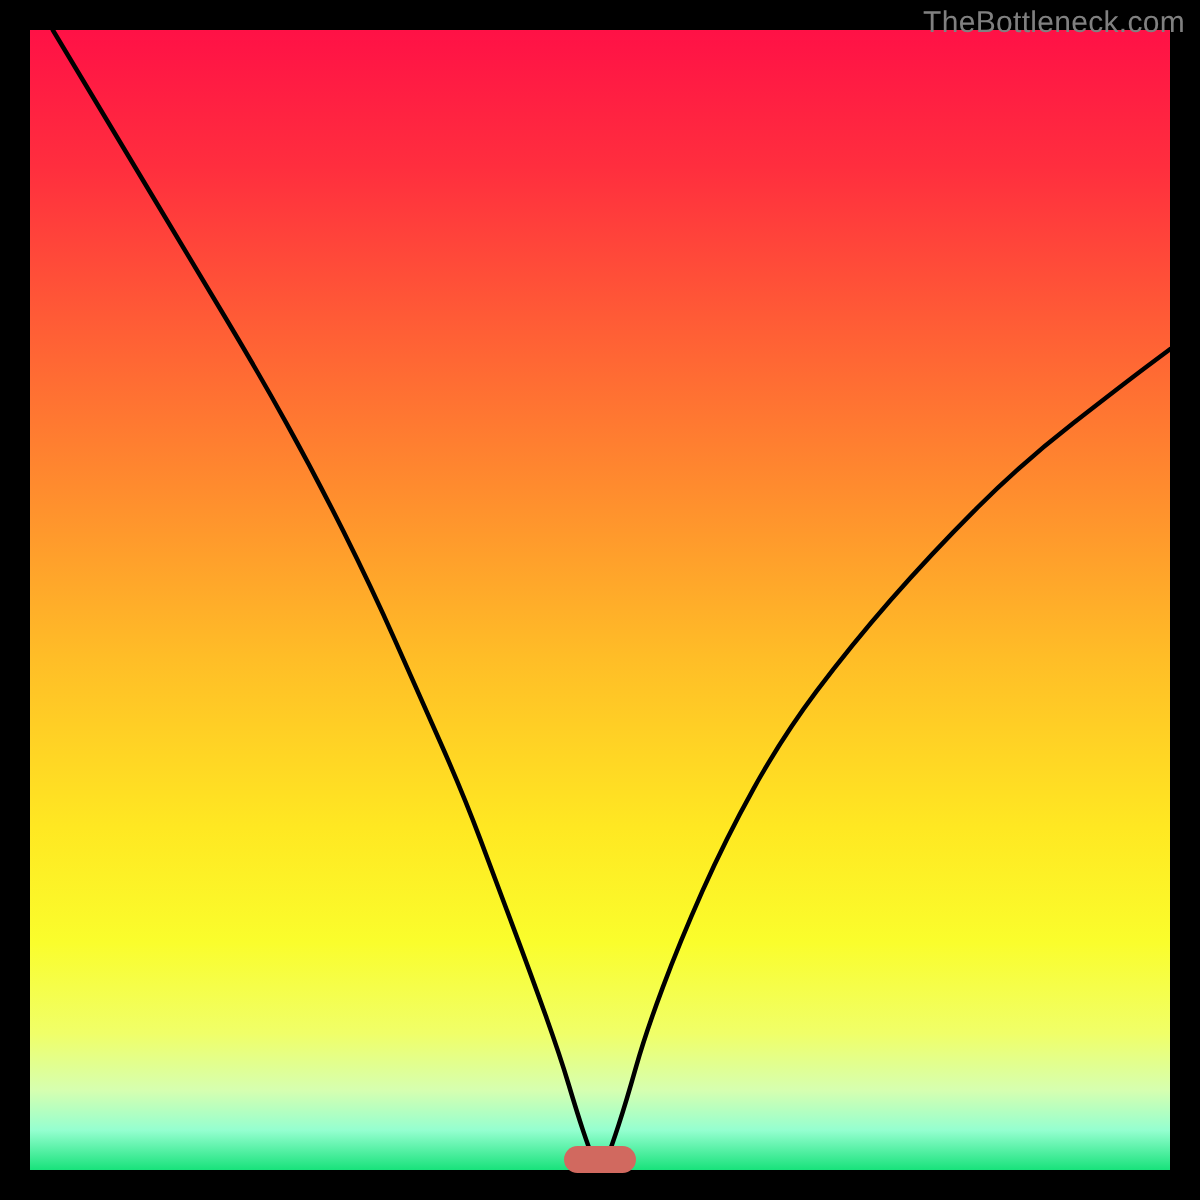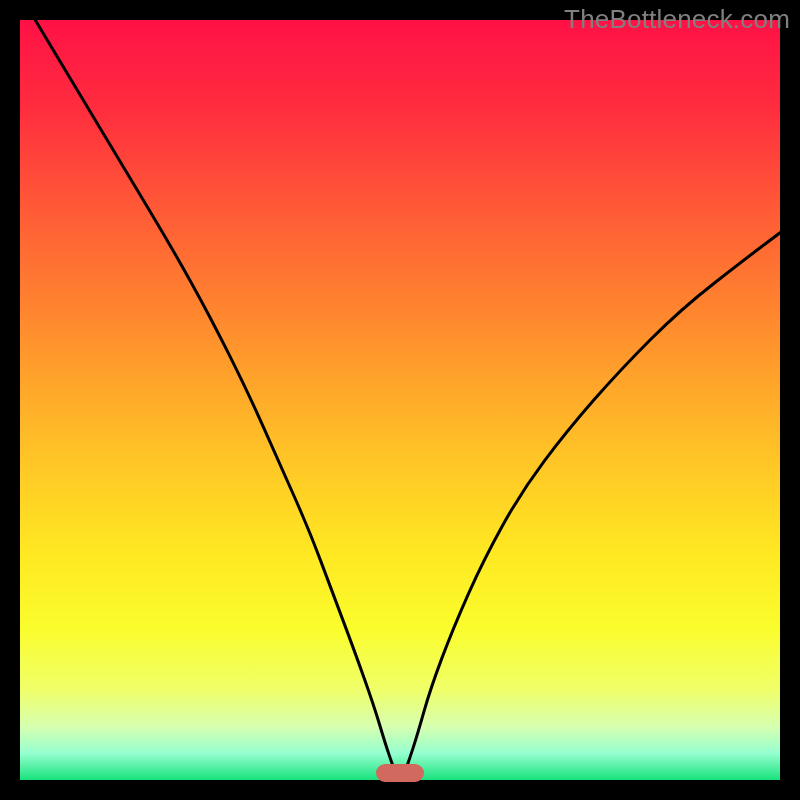--- a/index.html
+++ b/index.html
@@ -15,21 +15,21 @@
     position: relative;
     width: 800px;
     height: 800px;
     background: #000;
   }
   #watermark {
     position: absolute;
     top: 4px;
     right: 10px;
     color: #808080;
-    font-size: 26px;
+    font-size: 20px;
     font-weight: 500;
     letter-spacing: 0.2px;
     z-index: 10;
   }
   #plot-area {
     position: absolute;
     left: 20px;
     top: 20px;
     width: 760px;
     height: 760px;

